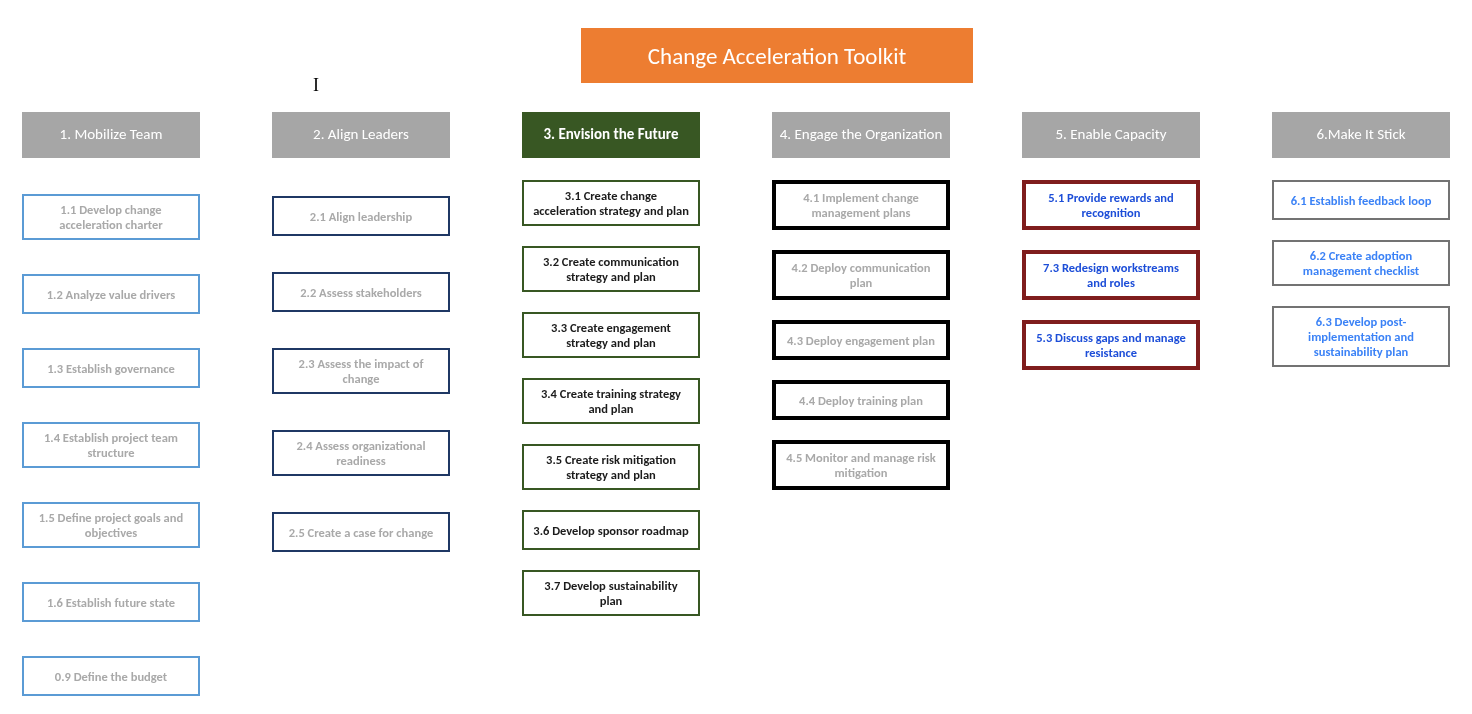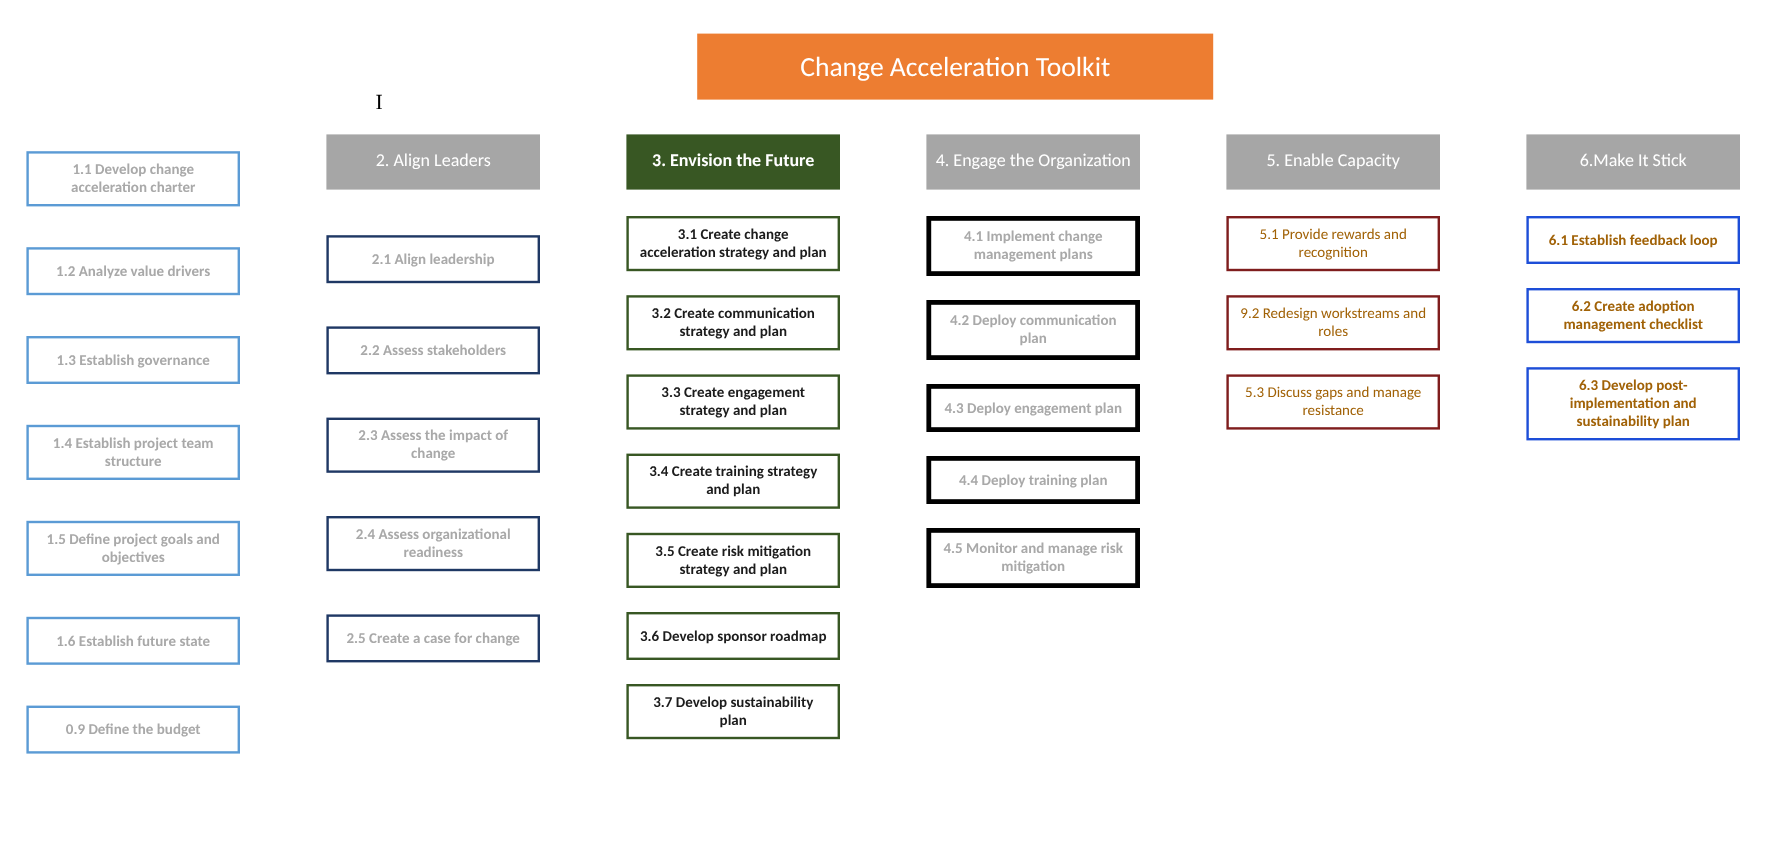--- a/index.html
+++ b/index.html
@@ -9,21 +9,21 @@
     font-family: "Segoe UI", Calibri, Arial, sans-serif;
     background: #fff;
     width: 1472px;
     height: 714px;
     position: relative;
   }
   .title-bar {
     position: absolute;
     left: 581px;
     top: 28px;
-    width: 430px;
+    width: 392px;
     height: 55px;
     background: #ed7d31;
     color: #fff;
     font-size: 23px;
     display: flex;
     align-items: center;
     justify-content: center;
   }
   .cursor {
     position: absolute;
@@ -70,33 +70,34 @@
     justify-content: center;
     text-align: center;
     font-size: 12.5px;
     line-height: 1.2;
     background: #fff;
   }
   .c-blue   { border: 2px solid #5b9bd5; color: #a9a9a9; font-weight: 600; margin-top: 14px; }
   .c-navy   { border: 2px solid #1f3864; color: #a9a9a9; font-weight: 600; margin-top: 16px; }
   .c-green  { border: 2px solid #385723; color: #1c1c1c; font-weight: 700; }
   .c-brown  { border: 4px solid #000000; color: #a9a9a9; font-weight: 600; }
-  .c-red    { border: 2px solid #7f1d1d; color: #a16207; font-weight: 400; }
-  .c-purple { border: 2px solid #1d4ed8; color: #a16207; font-weight: 600; text-align: center; }
+  .c-red    { border: 4px solid #7f1d1d; color: #1d4ed8; font-weight: 700; }
+  .c-purple { border: 2px solid #737373; color: #3b82f6; font-weight: 600; text-align: center; }
 </style>
 </head>
 <body>
 
 <div class="title-bar">Change Acceleration Toolkit</div>
 
 <div class="cursor">I</div>
 
 <div class="columns">
 
   <div class="col">
+    <div class="col-header hdr-gray">1. Mobilize Team</div>
     <div class="item c-blue">1.1 Develop change acceleration charter</div>
     <div class="item c-blue">1.2 Analyze value drivers</div>
     <div class="item c-blue">1.3 Establish governance</div>
     <div class="item c-blue">1.4 Establish project team structure</div>
     <div class="item c-blue">1.5 Define project goals and objectives</div>
     <div class="item c-blue">1.6 Establish future state</div>
     <div class="item c-blue">0.9 Define the budget</div>
   </div>
 
   <div class="col">
@@ -124,21 +125,21 @@
     <div class="item c-brown">4.1 Implement change management plans</div>
     <div class="item c-brown">4.2 Deploy communication plan</div>
     <div class="item c-brown">4.3 Deploy engagement plan</div>
     <div class="item c-brown">4.4 Deploy training plan</div>
     <div class="item c-brown">4.5 Monitor and manage risk mitigation</div>
   </div>
 
   <div class="col">
     <div class="col-header hdr-gray">5. Enable Capacity</div>
     <div class="item c-red">5.1 Provide rewards and recognition</div>
-    <div class="item c-red">9.2 Redesign workstreams and roles</div>
+    <div class="item c-red">7.3 Redesign workstreams and roles</div>
     <div class="item c-red">5.3 Discuss gaps and manage resistance</div>
   </div>
 
   <div class="col">
     <div class="col-header hdr-gray">6.Make It Stick</div>
     <div class="item c-purple">6.1 Establish feedback loop</div>
     <div class="item c-purple">6.2 Create adoption management checklist</div>
     <div class="item c-purple">6.3 Develop post-implementation and sustainability plan</div>
   </div>
 

